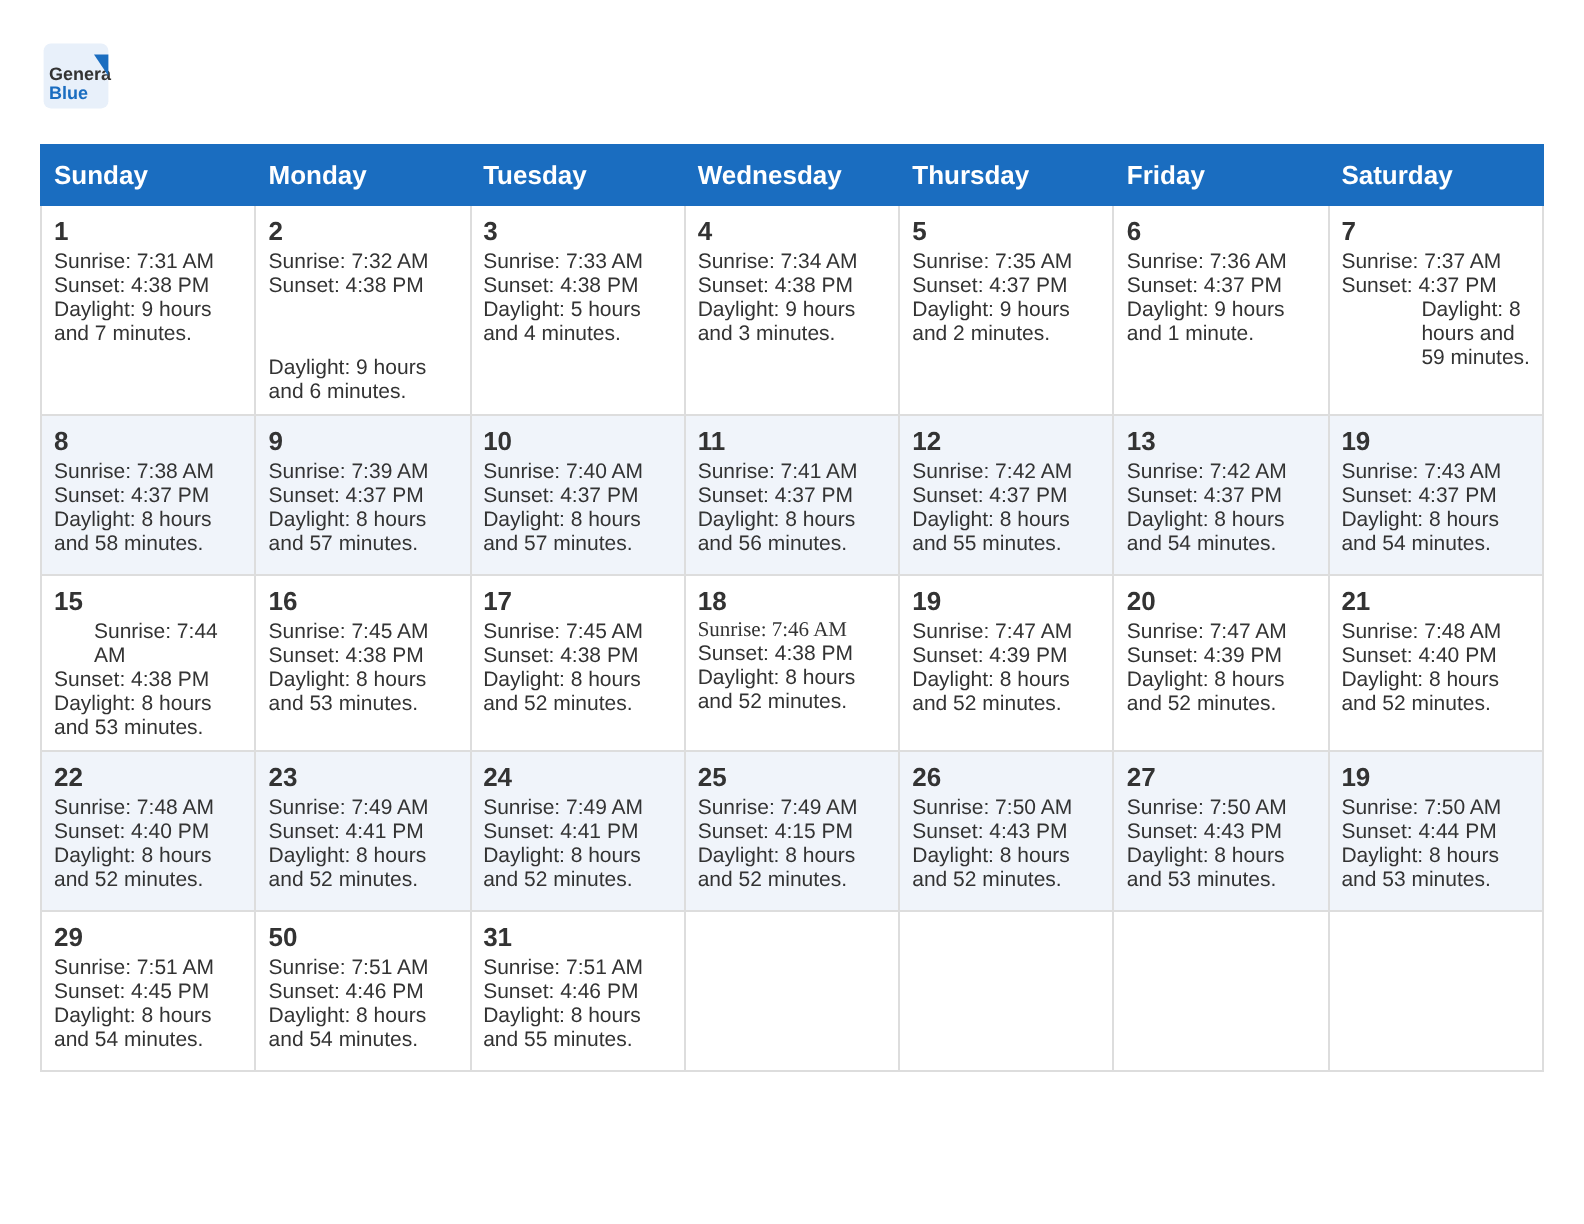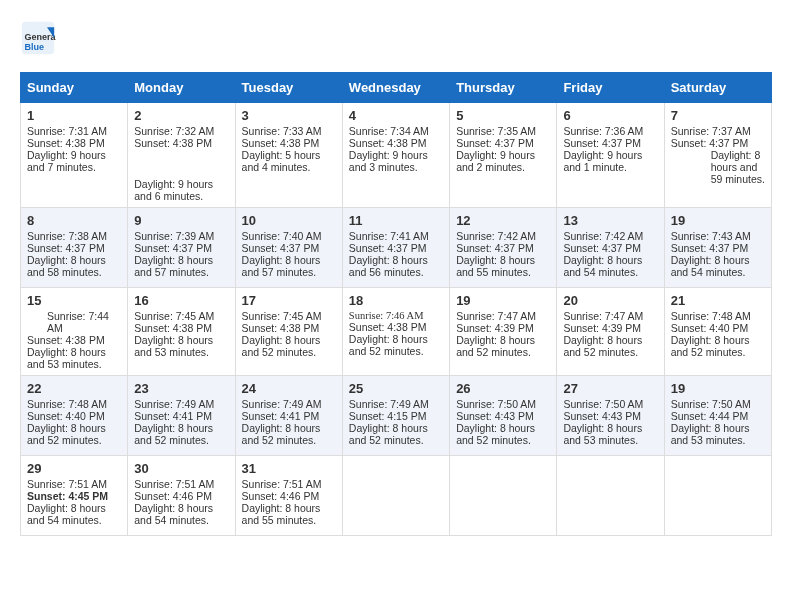--- a/index.html
+++ b/index.html
@@ -289,25 +289,25 @@
           <span class="day-num">19</span>
           <span style="display: block;">Sunrise: 7:50 AM</span>
           <span style="display: block;">Sunset: 4:44 PM</span>
           <span style="display: block;">Daylight: 8 hours and 53 minutes.</span>
         </td>
       </tr>
       <tr>
         <td>
           <span class="day-num">29</span>
           <span style="display: block;">Sunrise: 7:51 AM</span>
-          <span style="display: block; font-weight: bold;">Sunset: 4:45 PM</span>
+          <span style="display: block;">Sunset: 4:45 PM</span>
           <span style="display: block;">Daylight: 8 hours and 54 minutes.</span>
         </td>
         <td>
-          <span class="day-num">30</span>
+          <span class="day-num">50</span>
           <span style="display: block;">Sunrise: 7:51 AM</span>
           <span style="display: block;">Sunset: 4:46 PM</span>
           <span style="display: block;">Daylight: 8 hours and 54 minutes.</span>
         </td>
         <td>
           <span class="day-num">31</span>
           <span style="display: block;">Sunrise: 7:51 AM</span>
           <span style="display: block;">Sunset: 4:46 PM</span>
           <span style="display: block;">Daylight: 8 hours and 55 minutes.</span>
         </td>

